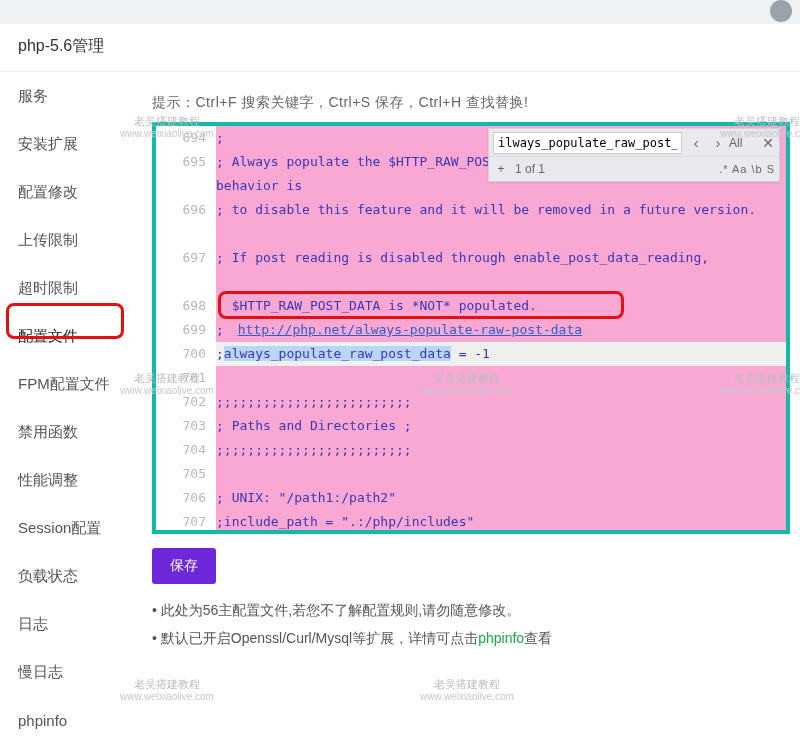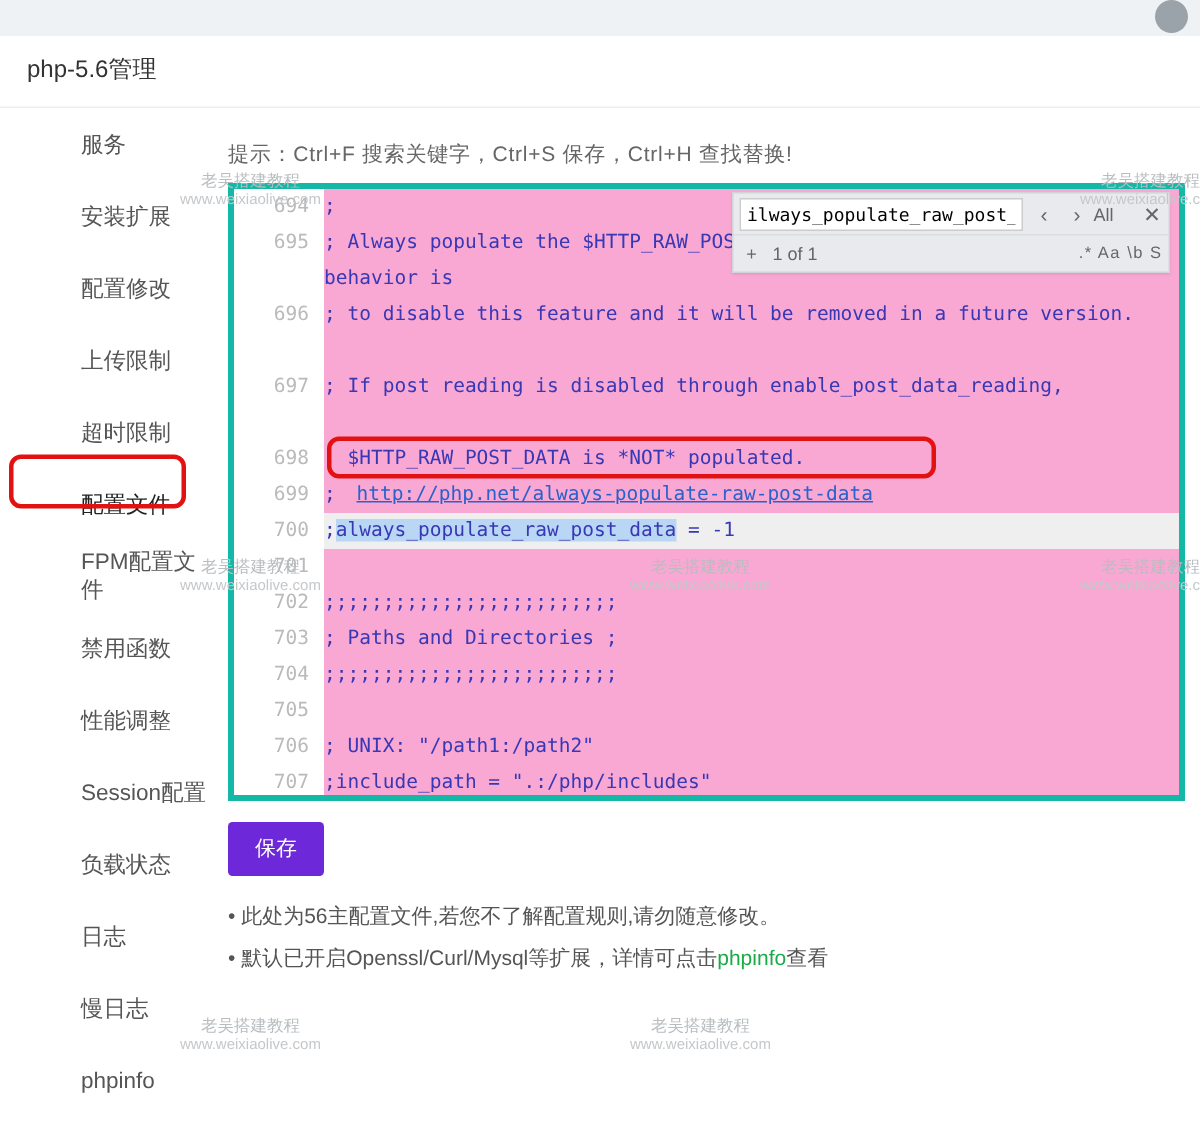--- a/index.html
+++ b/index.html
@@ -1,21 +1,21 @@
 <!DOCTYPE html>
 <html><head>
 <meta charset="utf-8">
 <style>
   * { margin:0; padding:0; box-sizing:border-box; }
   body { font-family: -apple-system, "Helvetica Neue", Arial, sans-serif; background:#fff; color:#333; width:800px; height:747px; position:relative; overflow:hidden; }
   .topbar { height:24px; background:#eef2f5; position:relative; }
   .top-circle { position:absolute; top:0; right:8px; width:22px; height:22px; border-radius:50%; background:#9aa3a9; }
   .title { padding:12px 0 14px 18px; font-size:16px; color:#333; border-bottom:1px solid #eee; }
   .layout { display:flex; }
-  .sidebar { width:140px; flex:none;padding-left:36px; }
+  .sidebar { width:140px; flex:none; }
   .side-item { height:48px; display:flex; align-items:center; padding-left:18px; font-size:15px; color:#555; cursor:pointer; }
   .side-item.active { color:#222; }
   .hl { position:absolute; border:3px solid #e31212; border-radius:8px; pointer-events:none; }
   .main { flex:1; padding:22px 10px 10px 12px; }
   .hint { font-size:14px; color:#666; margin-bottom:10px; letter-spacing:0.5px;}
   .editor-wrap { border:4px solid #14b8a6; background:#f9a8d4; position:relative; height:412px; overflow:hidden; }
   .gutter { position:absolute; left:0; top:0; width:60px; bottom:0; background:#fff; text-align:right; color:#bababa; font-family:ui-monospace,Consolas,monospace; font-size:13px; line-height:24px; padding-right:10px; }
   .code { position:absolute; left:60px; right:0; top:0; bottom:0; font-family:ui-monospace,Consolas,monospace; font-size:13px; line-height:24px; color:#3838b5; white-space:pre; }
   .code .row { display:flex; height:24px; }
   .code .txt { padding-left:0; white-space:pre-wrap; }

